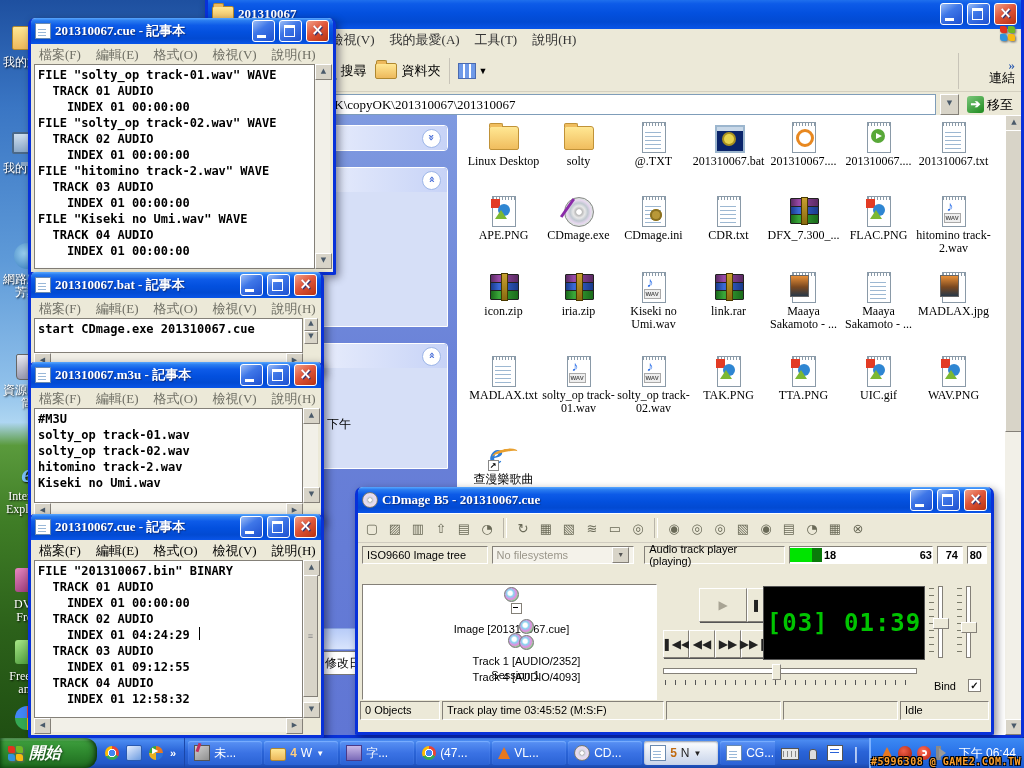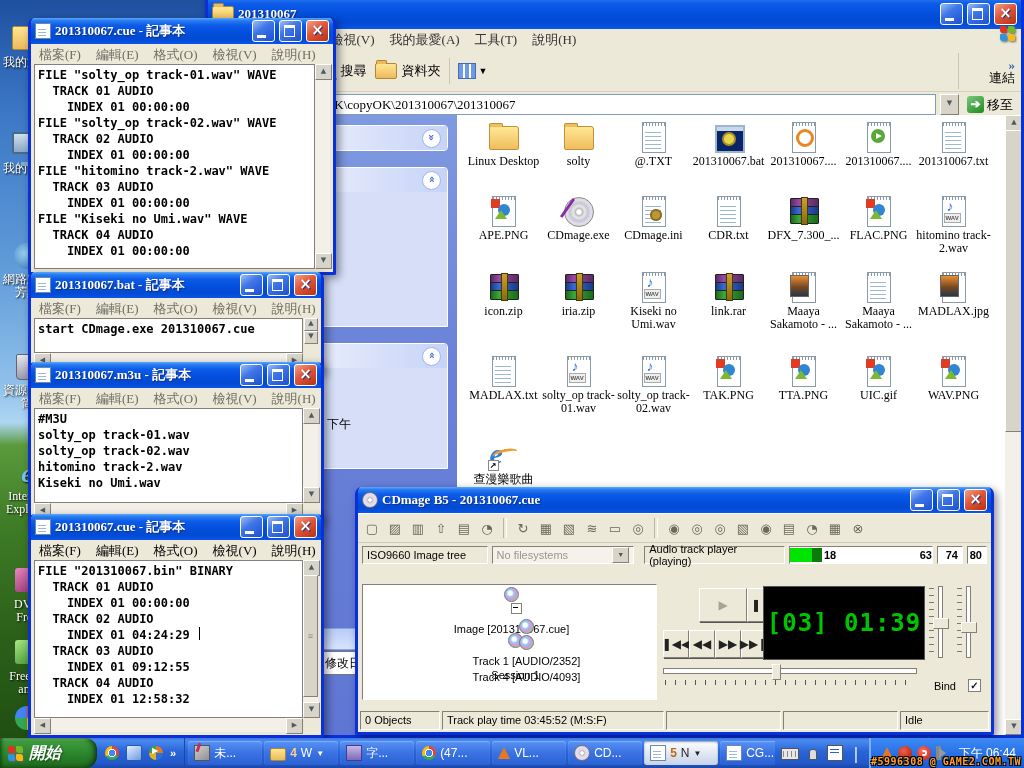--- a/index.html
+++ b/index.html
@@ -174,21 +174,21 @@
     border:1px solid #848078;}
   .vslider .vt{position:absolute;left:4px;width:14px;height:9px;background:#ece9d8;
     border:1px solid;border-color:#fff #848078 #848078 #fff;}
   .hgroove{position:absolute;left:2px;top:84px;width:252px;height:4px;background:#fff;border:1px solid #848078;}
   .hthumb{position:absolute;top:-5px;width:7px;height:14px;background:#ece9d8;border:1px solid;
     border-color:#fff #848078 #848078 #fff;}
   .ruler{position:absolute;left:4px;top:96px;width:250px;height:5px;
     background:repeating-linear-gradient(90deg,#555 0 1px,transparent 1px 10px);}
   .bind{position:absolute;right:4px;top:95px;font:11px "Liberation Sans",sans-serif;display:flex;gap:12px;align-items:flex-end;}
   .chk{width:11px;height:11px;background:#fff;border:1px solid #848078;font:bold 10px/11px sans-serif;text-align:center;color:#111;}
-  .statusbar{position:absolute;left:2px;right:2px;bottom:2px;height:19px;display:flex;gap:2px;
+  .statusbar{position:absolute;left:2px;right:2px;bottom:12px;height:19px;display:flex;gap:2px;
     font:11px/17px "Liberation Sans",sans-serif;color:#000;}
   .scell{border:1px solid;border-color:#848078 #fff #fff #848078;padding:0 4px;white-space:nowrap;overflow:hidden;}
   
   #taskbar{position:absolute;left:0;right:0;bottom:0;height:30px;
     background:linear-gradient(180deg,#3c74dc 0%,#4a8af0 8%,#2a64d8 45%,#2258c8 85%,#1a46a8 100%);
     display:flex;align-items:center;z-index:50;}
   #startbtn{height:30px;width:97px;border-radius:0 12px 12px 0;display:flex;align-items:center;gap:6px;padding:0 14px 0 8px;
     background:linear-gradient(180deg,#8fd48f 0%,#3c9c3c 12%,#2f8a2f 45%,#227022 90%);
     box-shadow:1px 0 4px #0a3a0a inset, -6px 0 8px -6px #000 inset;box-sizing:border-box;
     color:#fff;font:bold italic 16px "Liberation Serif",serif;text-shadow:1px 1px 2px #1a4a1a;}

